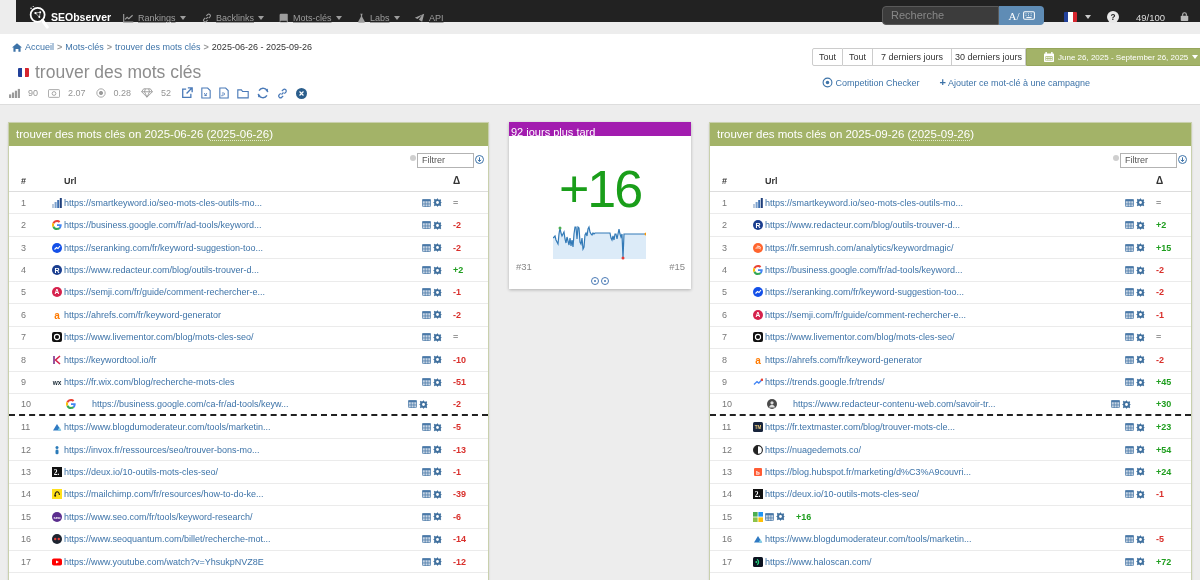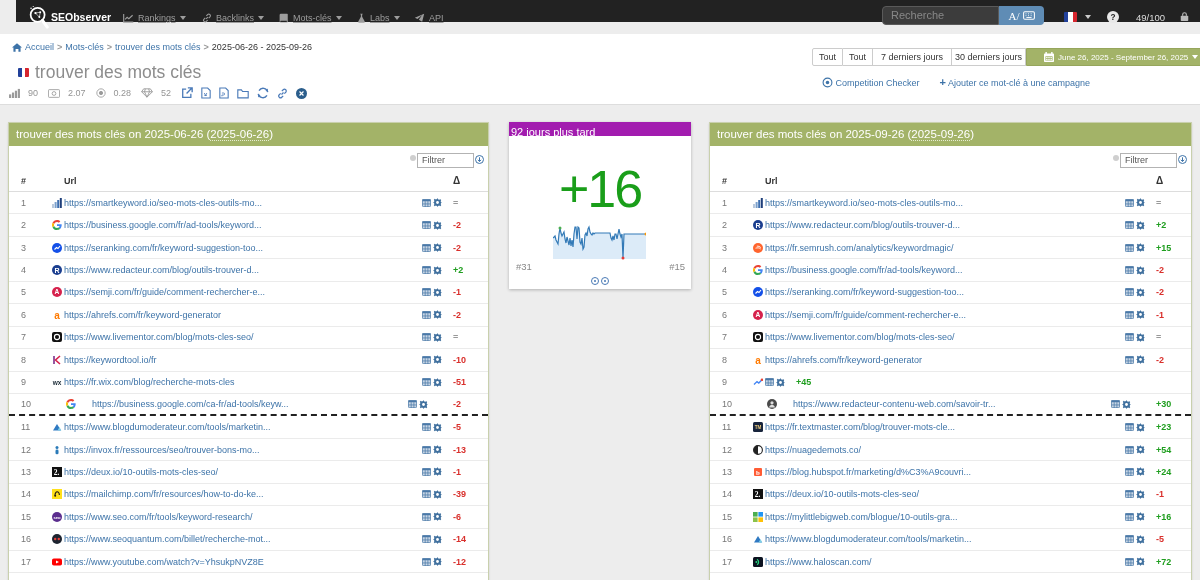--- a/index.html
+++ b/index.html
@@ -831,20 +831,21 @@
       <span class="delta d-neg">-2</span>
     </div>
 <div class="r">
       <span class="num">9</span>
       <span class="fav">
         <svg width="10" height="10" viewBox="0 0 10 10">
           <path d="M1 7.5L4 4.6l1.8 1.5L9 2.8" stroke="#4285F4" stroke-width="1.4" fill="none"></path>
           <circle cx="9" cy="2.8" r="1.3" fill="#ea4335"></circle>
         </svg>
       </span>
+      <span class="url">https://trends.google.fr/trends/</span>
       <span class="ics">
         <svg class="ic-table" width="9" height="8" viewBox="0 0 12 11">
           <rect x="0.5" y="0.5" width="11" height="10" rx="1" fill="#c7d5e4" stroke="#4a79a8"></rect>
           <rect x="0.5" y="0.5" width="11" height="2.6" fill="#4a79a8"></rect>
           <path d="M4.2 3v8M7.9 3v8M0.5 6.8h11" stroke="#4a79a8" stroke-width="1"></path>
         </svg>
         <svg class="ic-gear" width="9" height="9" viewBox="0 0 16 16">
           <path fill="#41719f" d="M8 0l1 2.2a6 6 0 0 1 1.8.75L13.2 2l1.4 1.4-1 2.3a6 6 0 0 1 .76 1.8L16 8l-1.6.98a6 6 0 0 1-.76 1.82l.96 2.3L13.2 14.5l-2.3-1a6 6 0 0 1-1.8.76L8 16l-1-1.74a6 6 0 0 1-1.82-.76l-2.3 1L1.5 13.1l1-2.3a6 6 0 0 1-.76-1.8L0 8l1.74-.98a6 6 0 0 1 .76-1.82l-1-2.3L2.9 1.5l2.3 1a6 6 0 0 1 1.8-.76z"></path>
           <circle cx="8" cy="8" r="2.5" fill="#fff"></circle>
         </svg>
@@ -966,21 +967,20 @@
 <div class="r">
       <span class="num">15</span>
       <span class="fav">
         <svg width="10" height="10" viewBox="0 0 10 10">
           <rect x="0" y="0" width="4.6" height="4.6" fill="#4caf50"></rect>
           <rect x="5.4" y="0" width="4.6" height="4.6" fill="#2196f3"></rect>
           <rect x="0" y="5.4" width="4.6" height="4.6" fill="#8bc34a"></rect>
           <rect x="5.4" y="5.4" width="4.6" height="4.6" fill="#ffc107"></rect>
         </svg>
       </span>
-      <span class="url">https://mylittlebigweb.com/blogue/10-outils-gra...</span>
       <span class="ics">
         <svg class="ic-table" width="9" height="8" viewBox="0 0 12 11">
           <rect x="0.5" y="0.5" width="11" height="10" rx="1" fill="#c7d5e4" stroke="#4a79a8"></rect>
           <rect x="0.5" y="0.5" width="11" height="2.6" fill="#4a79a8"></rect>
           <path d="M4.2 3v8M7.9 3v8M0.5 6.8h11" stroke="#4a79a8" stroke-width="1"></path>
         </svg>
         <svg class="ic-gear" width="9" height="9" viewBox="0 0 16 16">
           <path fill="#41719f" d="M8 0l1 2.2a6 6 0 0 1 1.8.75L13.2 2l1.4 1.4-1 2.3a6 6 0 0 1 .76 1.8L16 8l-1.6.98a6 6 0 0 1-.76 1.82l.96 2.3L13.2 14.5l-2.3-1a6 6 0 0 1-1.8.76L8 16l-1-1.74a6 6 0 0 1-1.82-.76l-2.3 1L1.5 13.1l1-2.3a6 6 0 0 1-.76-1.8L0 8l1.74-.98a6 6 0 0 1 .76-1.82l-1-2.3L2.9 1.5l2.3 1a6 6 0 0 1 1.8-.76z"></path>
           <circle cx="8" cy="8" r="2.5" fill="#fff"></circle>
         </svg>

